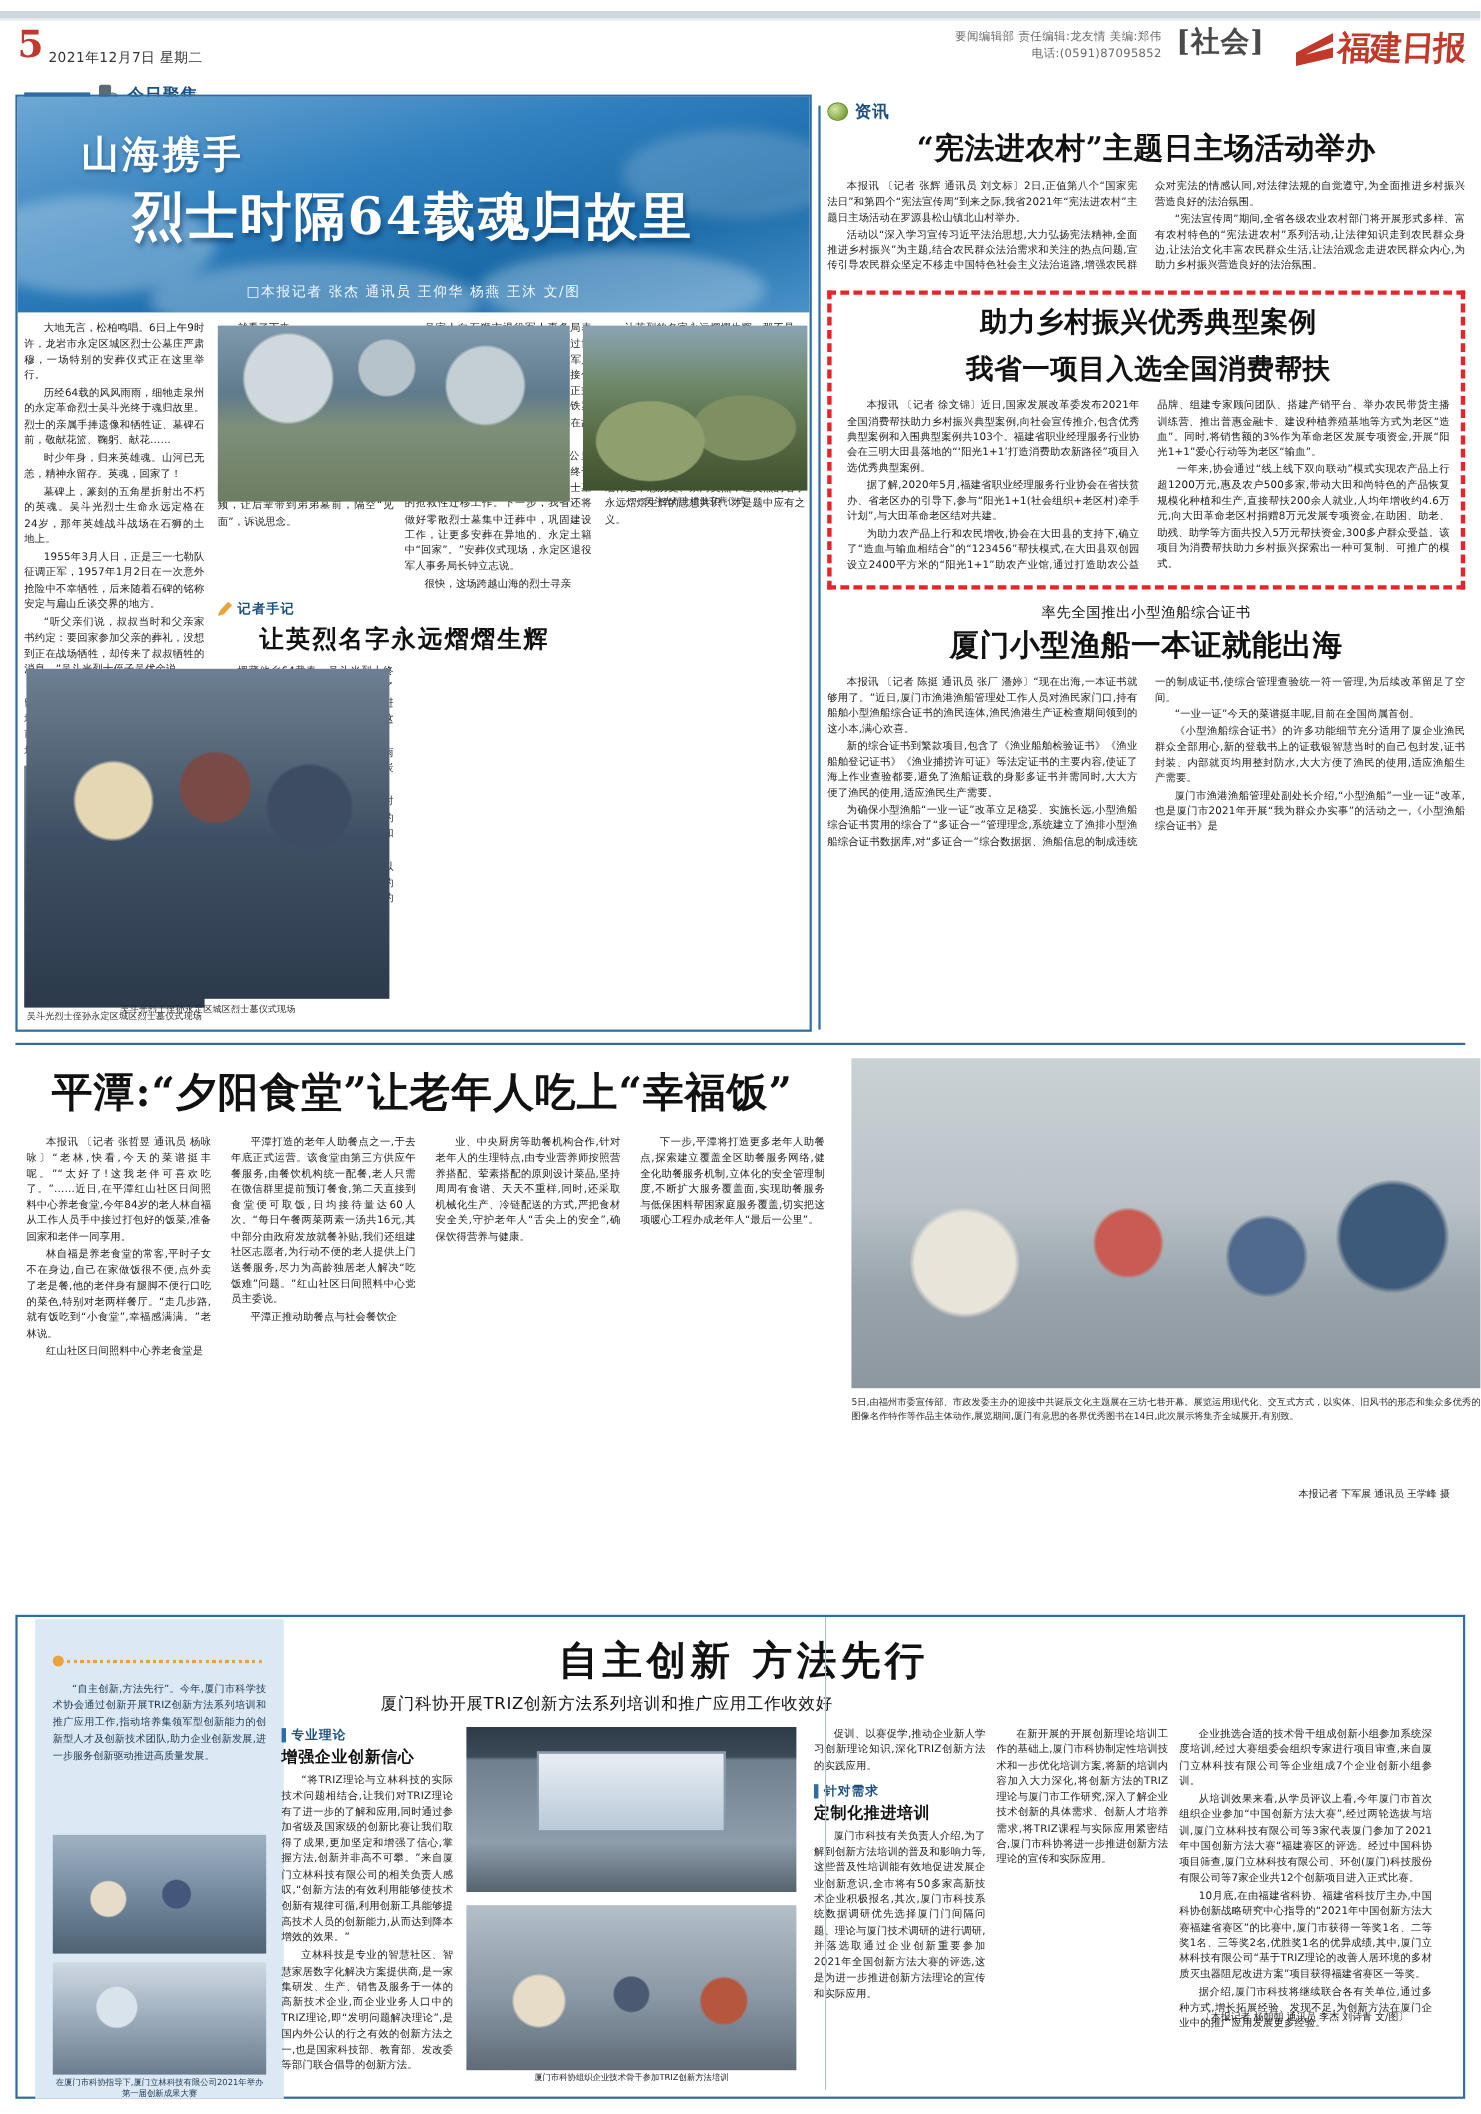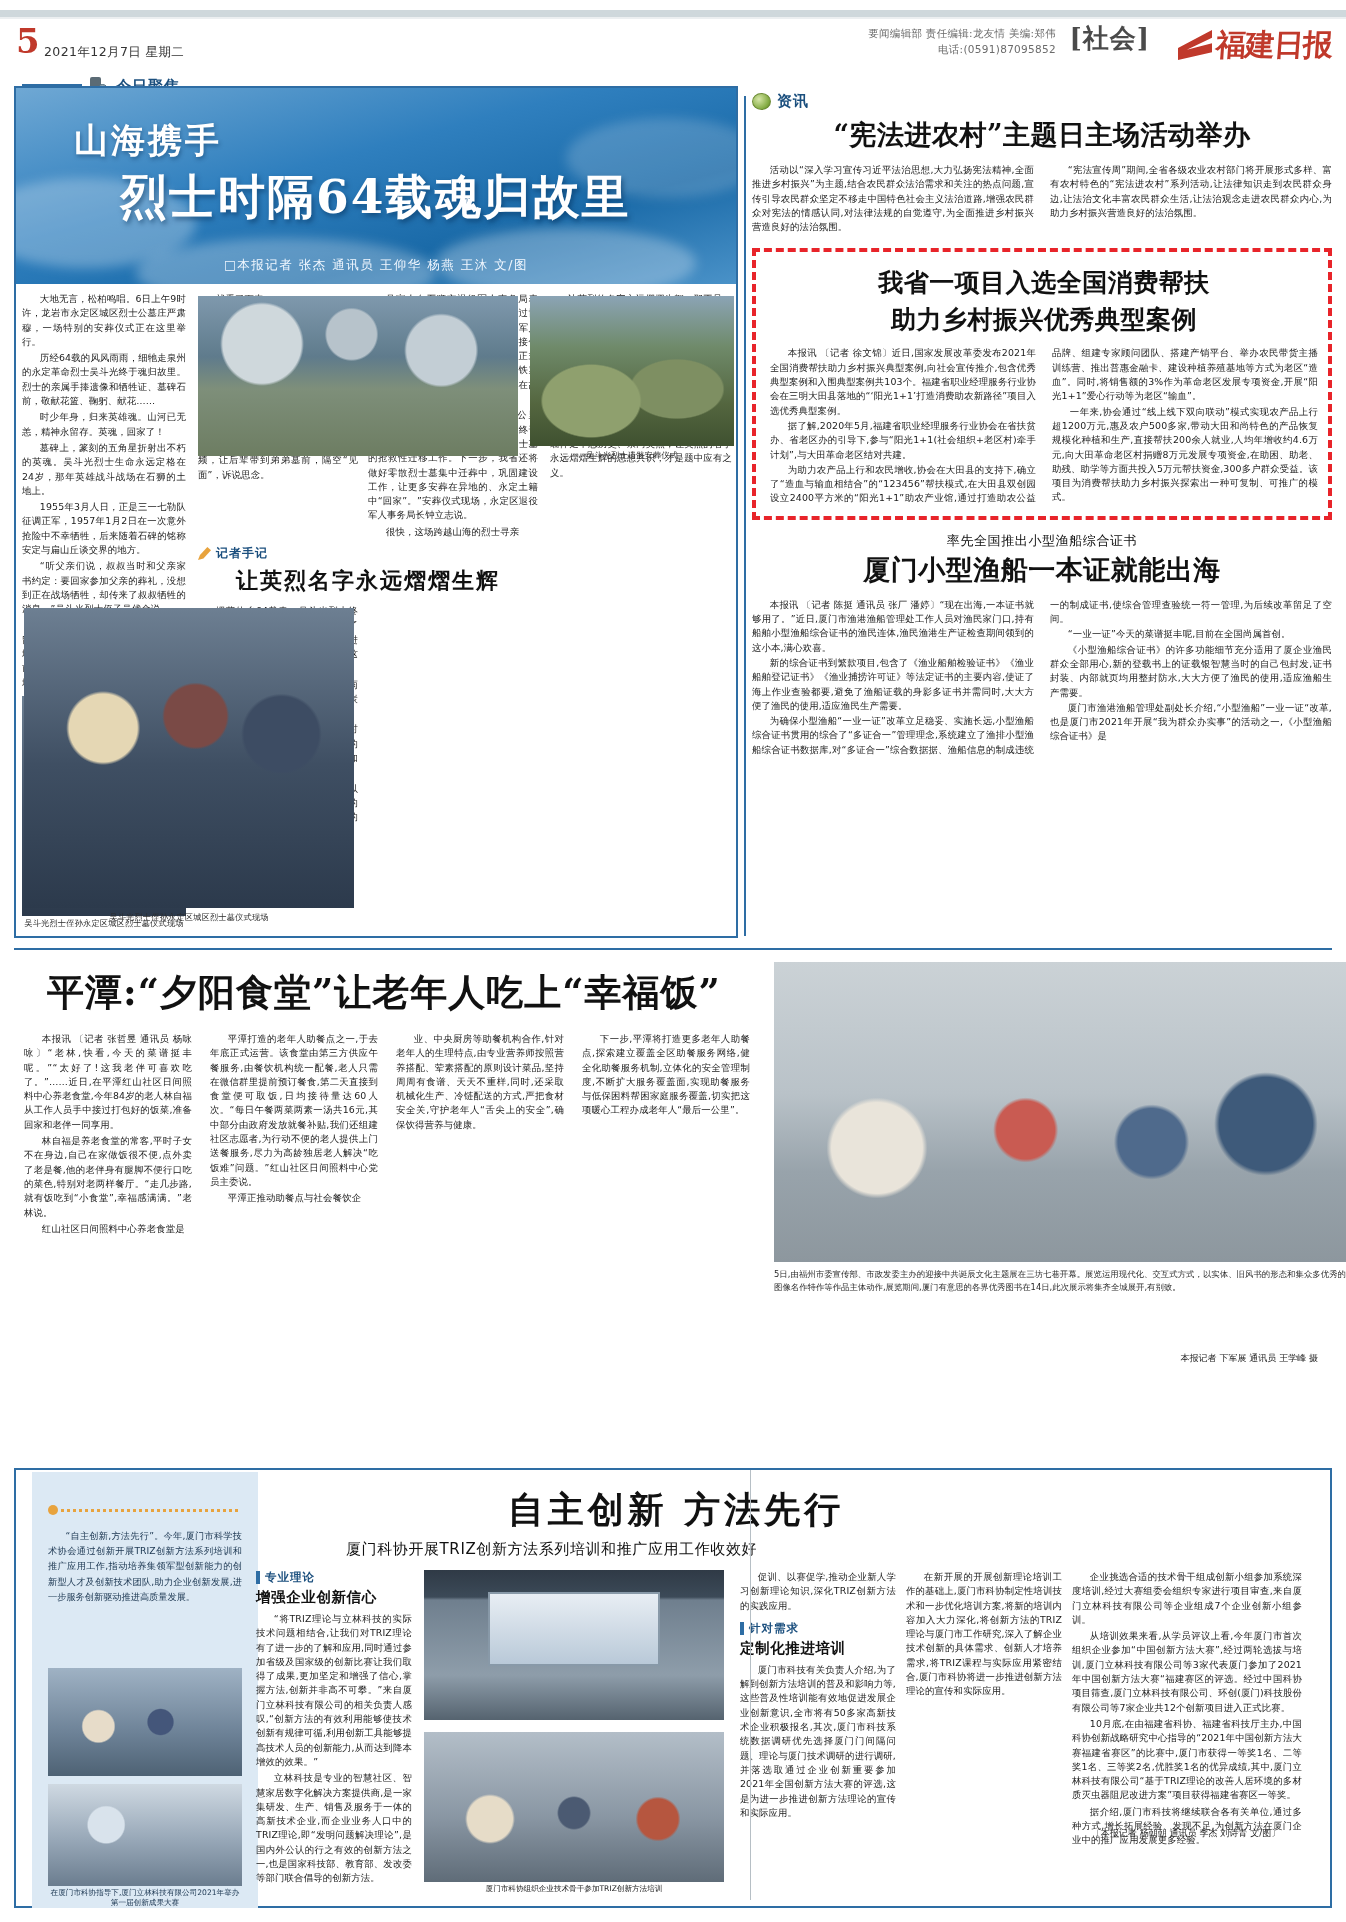--- a/index.html
+++ b/index.html
@@ -402,27 +402,28 @@
   <div class="photo-cap" style="position:absolute;left:24px;top:910px;width:330px;">吴斗光烈士侄孙永定区城区烈士墓仪式现场</div>
 
   <div class="right-col">
     <div class="info-tag">
       <span class="globe2"></span>
       <span class="lbl">资讯</span>
     </div>
 
     <div class="r-head1">“宪法进农村”主题日主场活动举办</div>
     <div class="two-col">
+      <p class="ptxt">本报讯 〔记者 张辉 通讯员 刘文标〕2日,正值第八个“国家宪法日”和第四个“宪法宣传周”到来之际,我省2021年“宪法进农村”主题日主场活动在罗源县松山镇北山村举办。</p>
       <p class="ptxt">活动以“深入学习宣传习近平法治思想,大力弘扬宪法精神,全面推进乡村振兴”为主题,结合农民群众法治需求和关注的热点问题,宣传引导农民群众坚定不移走中国特色社会主义法治道路,增强农民群众对宪法的情感认同,对法律法规的自觉遵守,为全面推进乡村振兴营造良好的法治氛围。</p>
       <p class="ptxt">“宪法宣传周”期间,全省各级农业农村部门将开展形式多样、富有农村特色的“宪法进农村”系列活动,让法律知识走到农民群众身边,让法治文化丰富农民群众生活,让法治观念走进农民群众内心,为助力乡村振兴营造良好的法治氛围。</p>
     </div>
 
     <div class="redbox">
+      <div class="redbox-h" style="margin-top:-6px;">助力乡村振兴优秀典型案例</div>
       <div class="redbox-h">我省一项目入选全国消费帮扶</div>
-      <div class="redbox-h" style="margin-top:-6px;">助力乡村振兴优秀典型案例</div>
       <div class="two-col">
         <p class="ptxt">本报讯 〔记者 徐文锦〕近日,国家发展改革委发布2021年全国消费帮扶助力乡村振兴典型案例,向社会宣传推介,包含优秀典型案例和入围典型案例共103个。福建省职业经理服务行业协会在三明大田县落地的“‘阳光1+1’打造消费助农新路径”项目入选优秀典型案例。</p>
         <p class="ptxt">据了解,2020年5月,福建省职业经理服务行业协会在省扶贫办、省老区办的引导下,参与“阳光1+1(社会组织+老区村)牵手计划”,与大田革命老区结对共建。</p>
         <p class="ptxt">为助力农产品上行和农民增收,协会在大田县的支持下,确立了“造血与输血相结合”的“123456”帮扶模式,在大田县双创园设立2400平方米的“阳光1+1”助农产业馆,通过打造助农公益品牌、组建专家顾问团队、搭建产销平台、举办农民带货主播训练营、推出普惠金融卡、建设种植养殖基地等方式为老区“造血”。同时,将销售额的3%作为革命老区发展专项资金,开展“阳光1+1”爱心行动等为老区“输血”。</p>
         <p class="ptxt">一年来,协会通过“线上线下双向联动”模式实现农产品上行超1200万元,惠及农户500多家,带动大田和尚特色的产品恢复规模化种植和生产,直接帮扶200余人就业,人均年增收约4.6万元,向大田革命老区村捐赠8万元发展专项资金,在助困、助老、助残、助学等方面共投入5万元帮扶资金,300多户群众受益。该项目为消费帮扶助力乡村振兴探索出一种可复制、可推广的模式。</p>
       </div>
     </div>
 
     <div class="r-kicker">率先全国推出小型渔船综合证书</div>
     <div class="r-head2">厦门小型渔船一本证就能出海</div>

